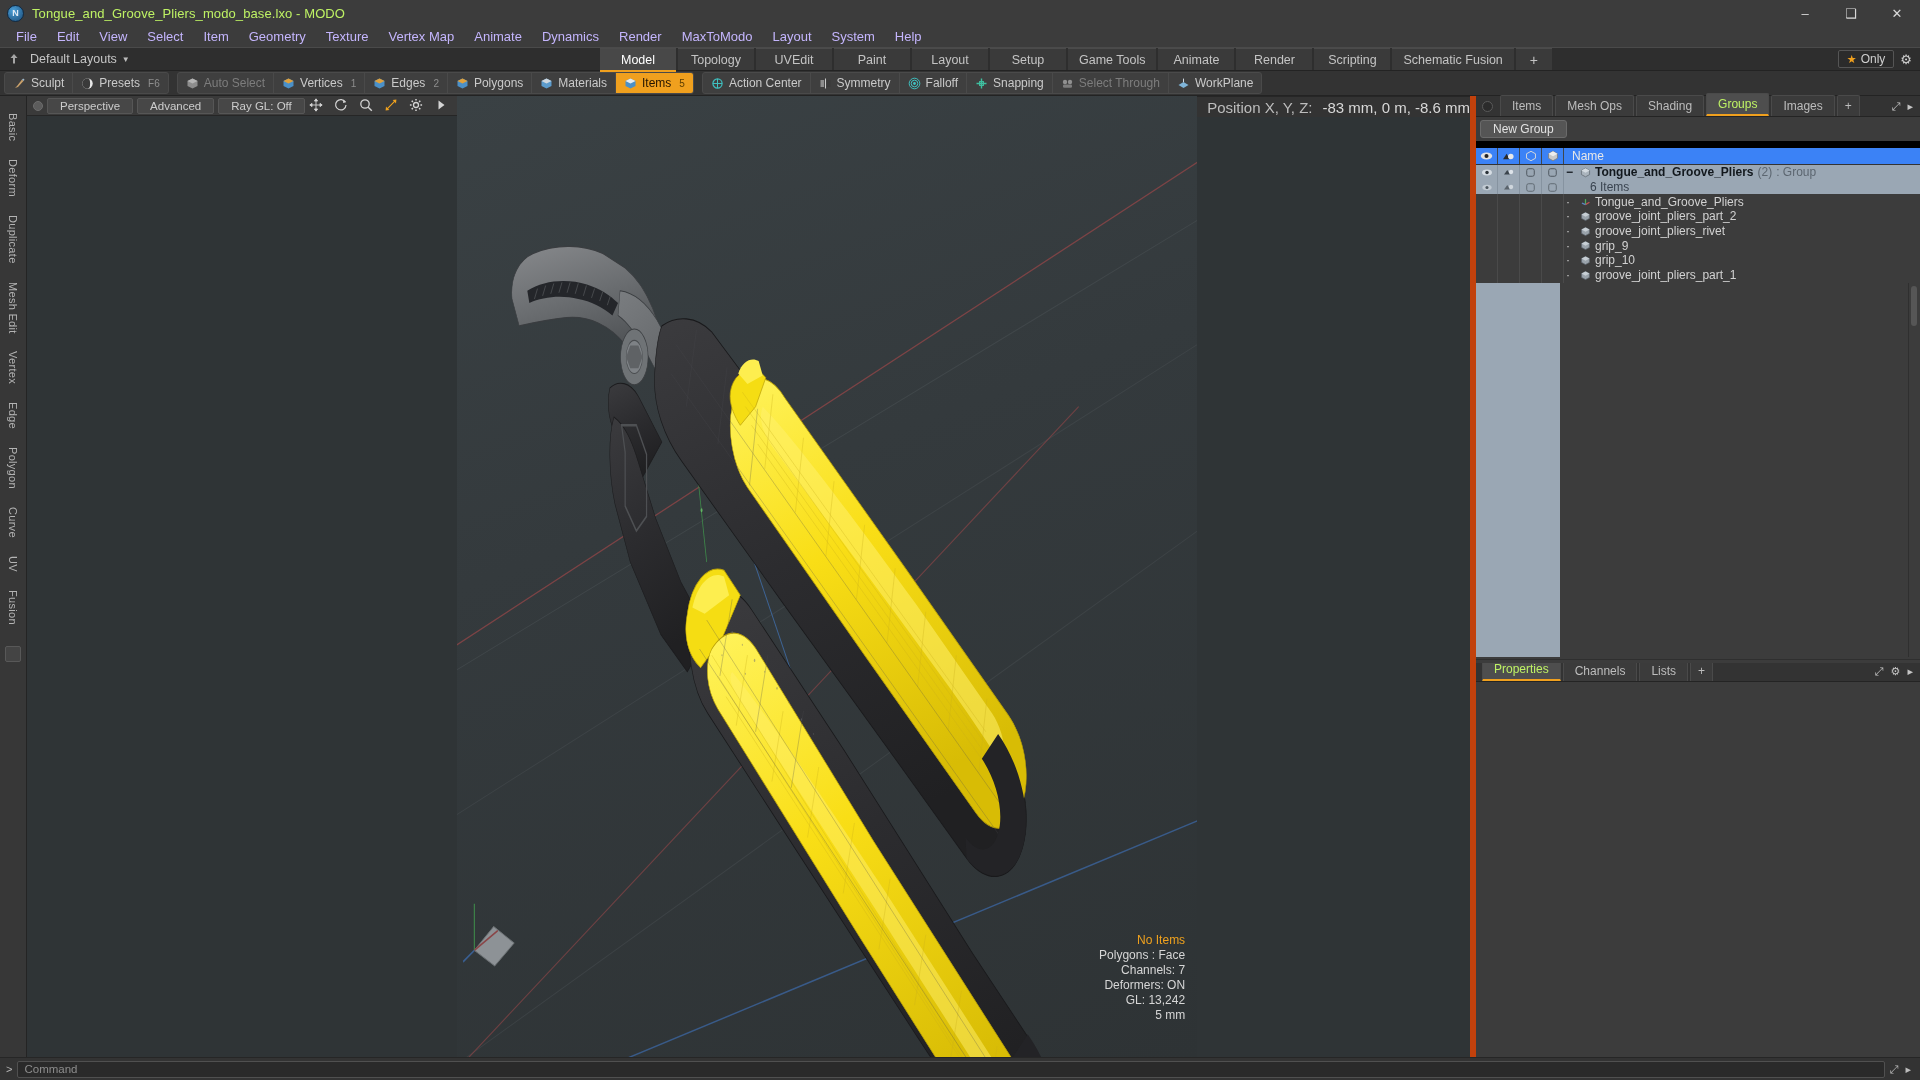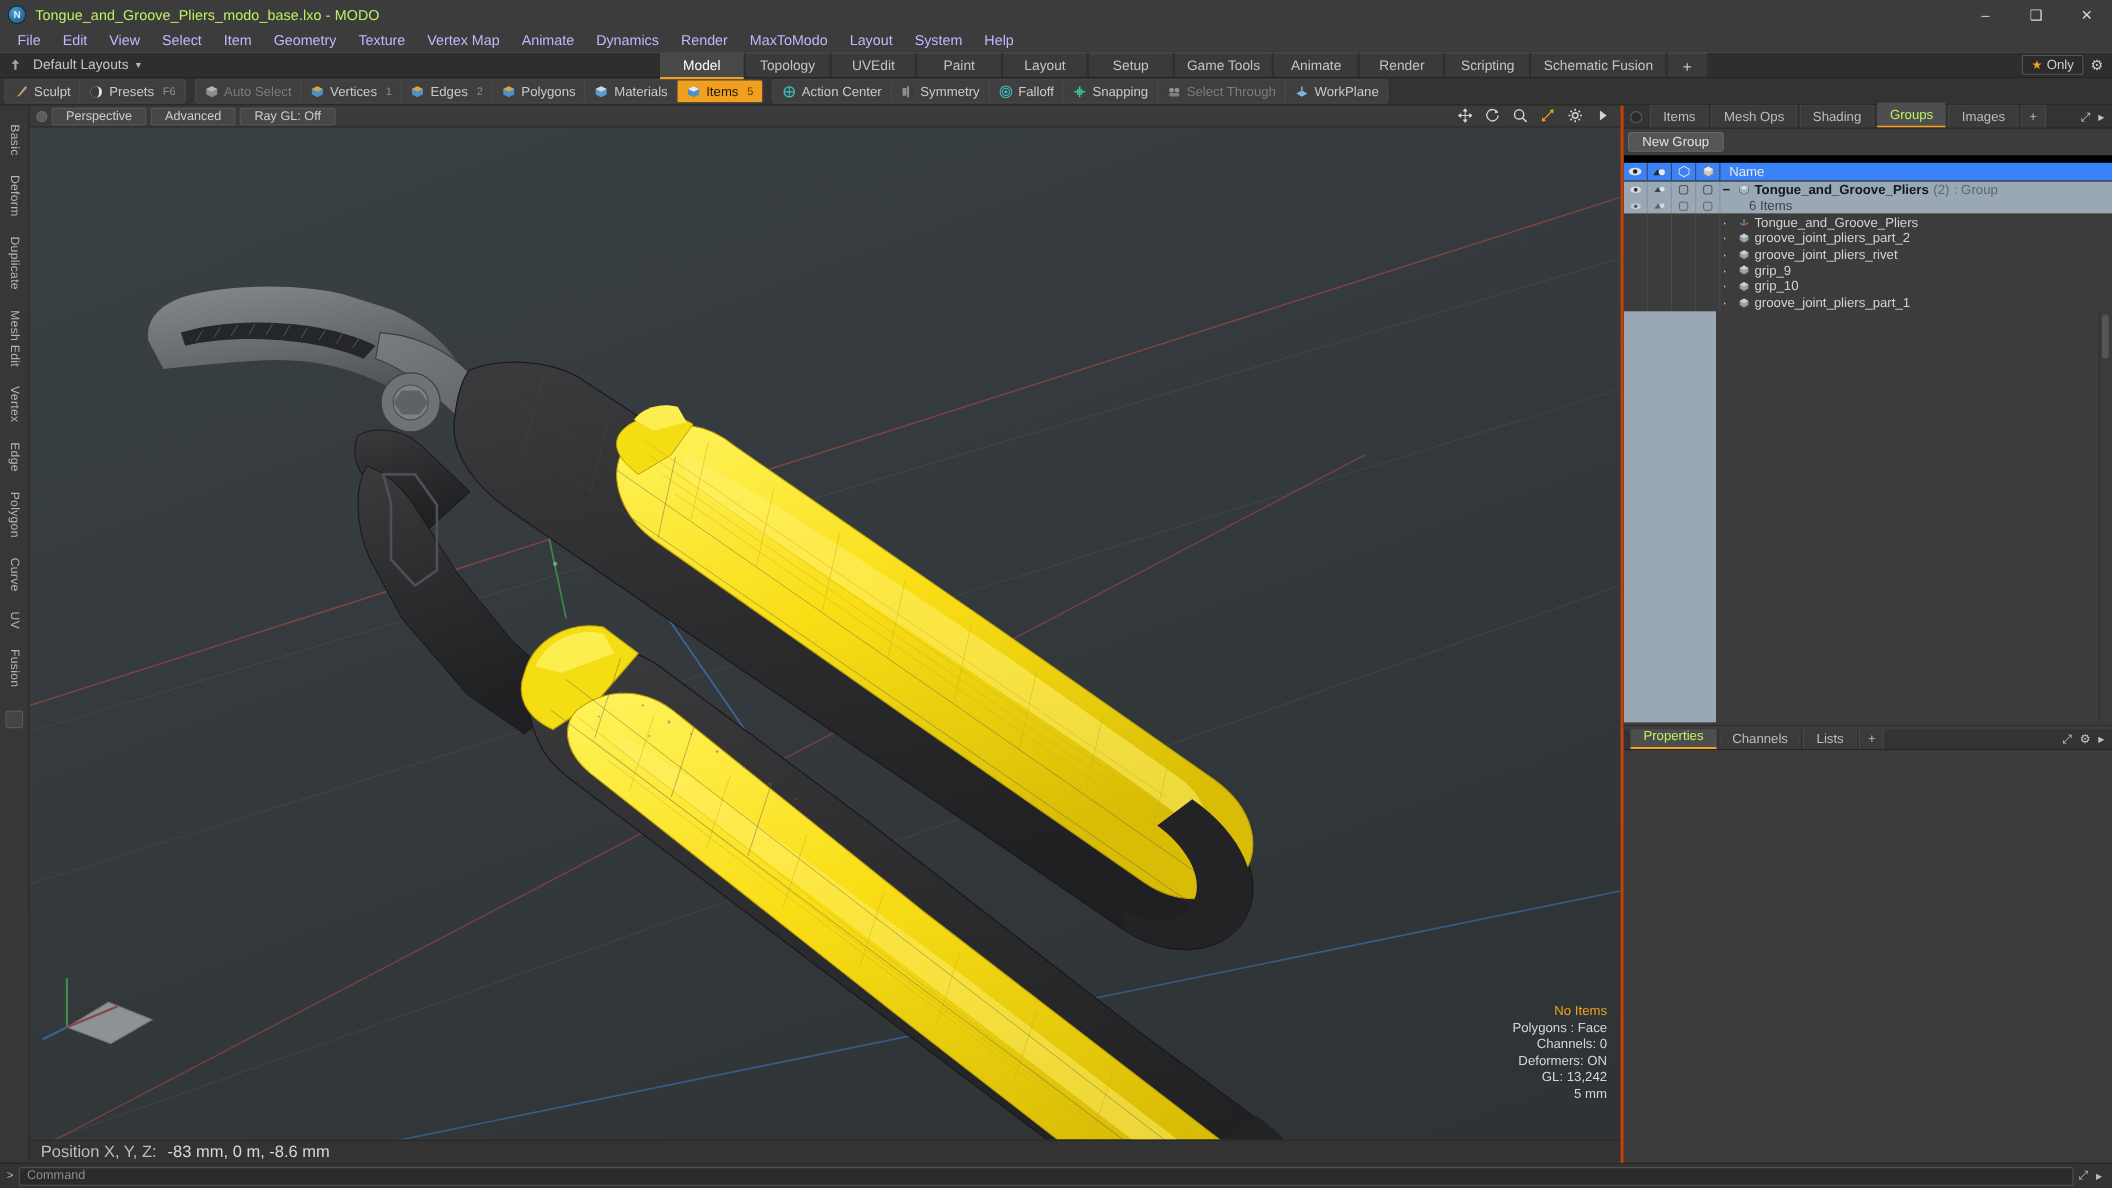--- a/index.html
+++ b/index.html
@@ -63,22 +63,22 @@
   .main{flex:1 1 auto;display:flex;min-height:0;}
 
   
   .leftrail{width:26px;background:#373737;border-right:1px solid #242424;
     display:flex;flex-direction:column;align-items:center;padding-top:8px;flex:0 0 auto;}
   .rail-item{writing-mode:vertical-rl;text-orientation:mixed;font-size:11px;color:#b4b4b4;
     padding:9px 0;letter-spacing:.3px;}
   .rail-box{width:14px;height:14px;background:#444;border:1px solid #585858;border-radius:2px;margin-top:12px;}
 
   
-  .viewwrap{flex:1 1 auto;display:flex;flex-direction:column;min-width:0;background:#2f3436;
-    border-right:3px solid #c2410c;position:relative;}
+  .viewwrap{flex:1 1 auto;display:flex;flex-direction:row;min-width:0;background:#2f3436;
+    border-right:6px solid #c2410c;position:relative;}
   .viewhdr{height:19px;background:#3a3a3a;display:flex;align-items:center;gap:4px;padding-left:6px;
     border-bottom:1px solid #262626;flex:0 0 auto;}
   .vdot{width:8px;height:8px;border-radius:50%;background:#5c5c5c;border:1px solid #6d6d6d;}
   .vtab{background:#474747;border:1px solid #565656;border-radius:2px;padding:1px 12px;font-size:11.5px;color:#cdcdcd;}
   .vhdr-right{margin-left:auto;display:flex;align-items:center;gap:11px;padding-right:9px;color:#d4d4d4;}
   .vhdr-right .gi{font-size:13px;line-height:1;}
   .vhdr-right .gi.orange{color:#f0a21e;}
   .viewport{flex:1 1 auto;position:relative;overflow:hidden;
      background:linear-gradient(160deg,#3a4144 0%,#343a3d 40%,#2e3335 100%);}
   .vp-svg{position:absolute;inset:0;width:100%;height:100%;}
@@ -556,21 +556,21 @@
             <path d="M0 85 L40 100 L78 78 L38 62 Z" fill="#8d9296" stroke="#6f7477" stroke-width="1"></path>
             <path d="M0 85 L0 40" stroke="#3f8f4b" stroke-width="2"></path>
             <path d="M0 85 L46 66" stroke="#8a4547" stroke-width="2"></path>
             <path d="M0 85 L-22 96" stroke="#3a5f92" stroke-width="2"></path>
           </g>
         </svg>
 
         <div class="vp-stats">
           <div class="hi">No Items</div>
           <div>Polygons : Face</div>
-          <div>Channels: 0</div>
+          <div>Channels: 7</div>
           <div>Deformers: ON</div>
           <div>GL: 13,242</div>
           <div>5 mm</div>
         </div>
       </div>
 
       <div class="statusbar">
         <span class="lbl">Position X, Y, Z:</span>
         <span class="val">-83 mm, 0 m, -8.6 mm</span>
       </div>

